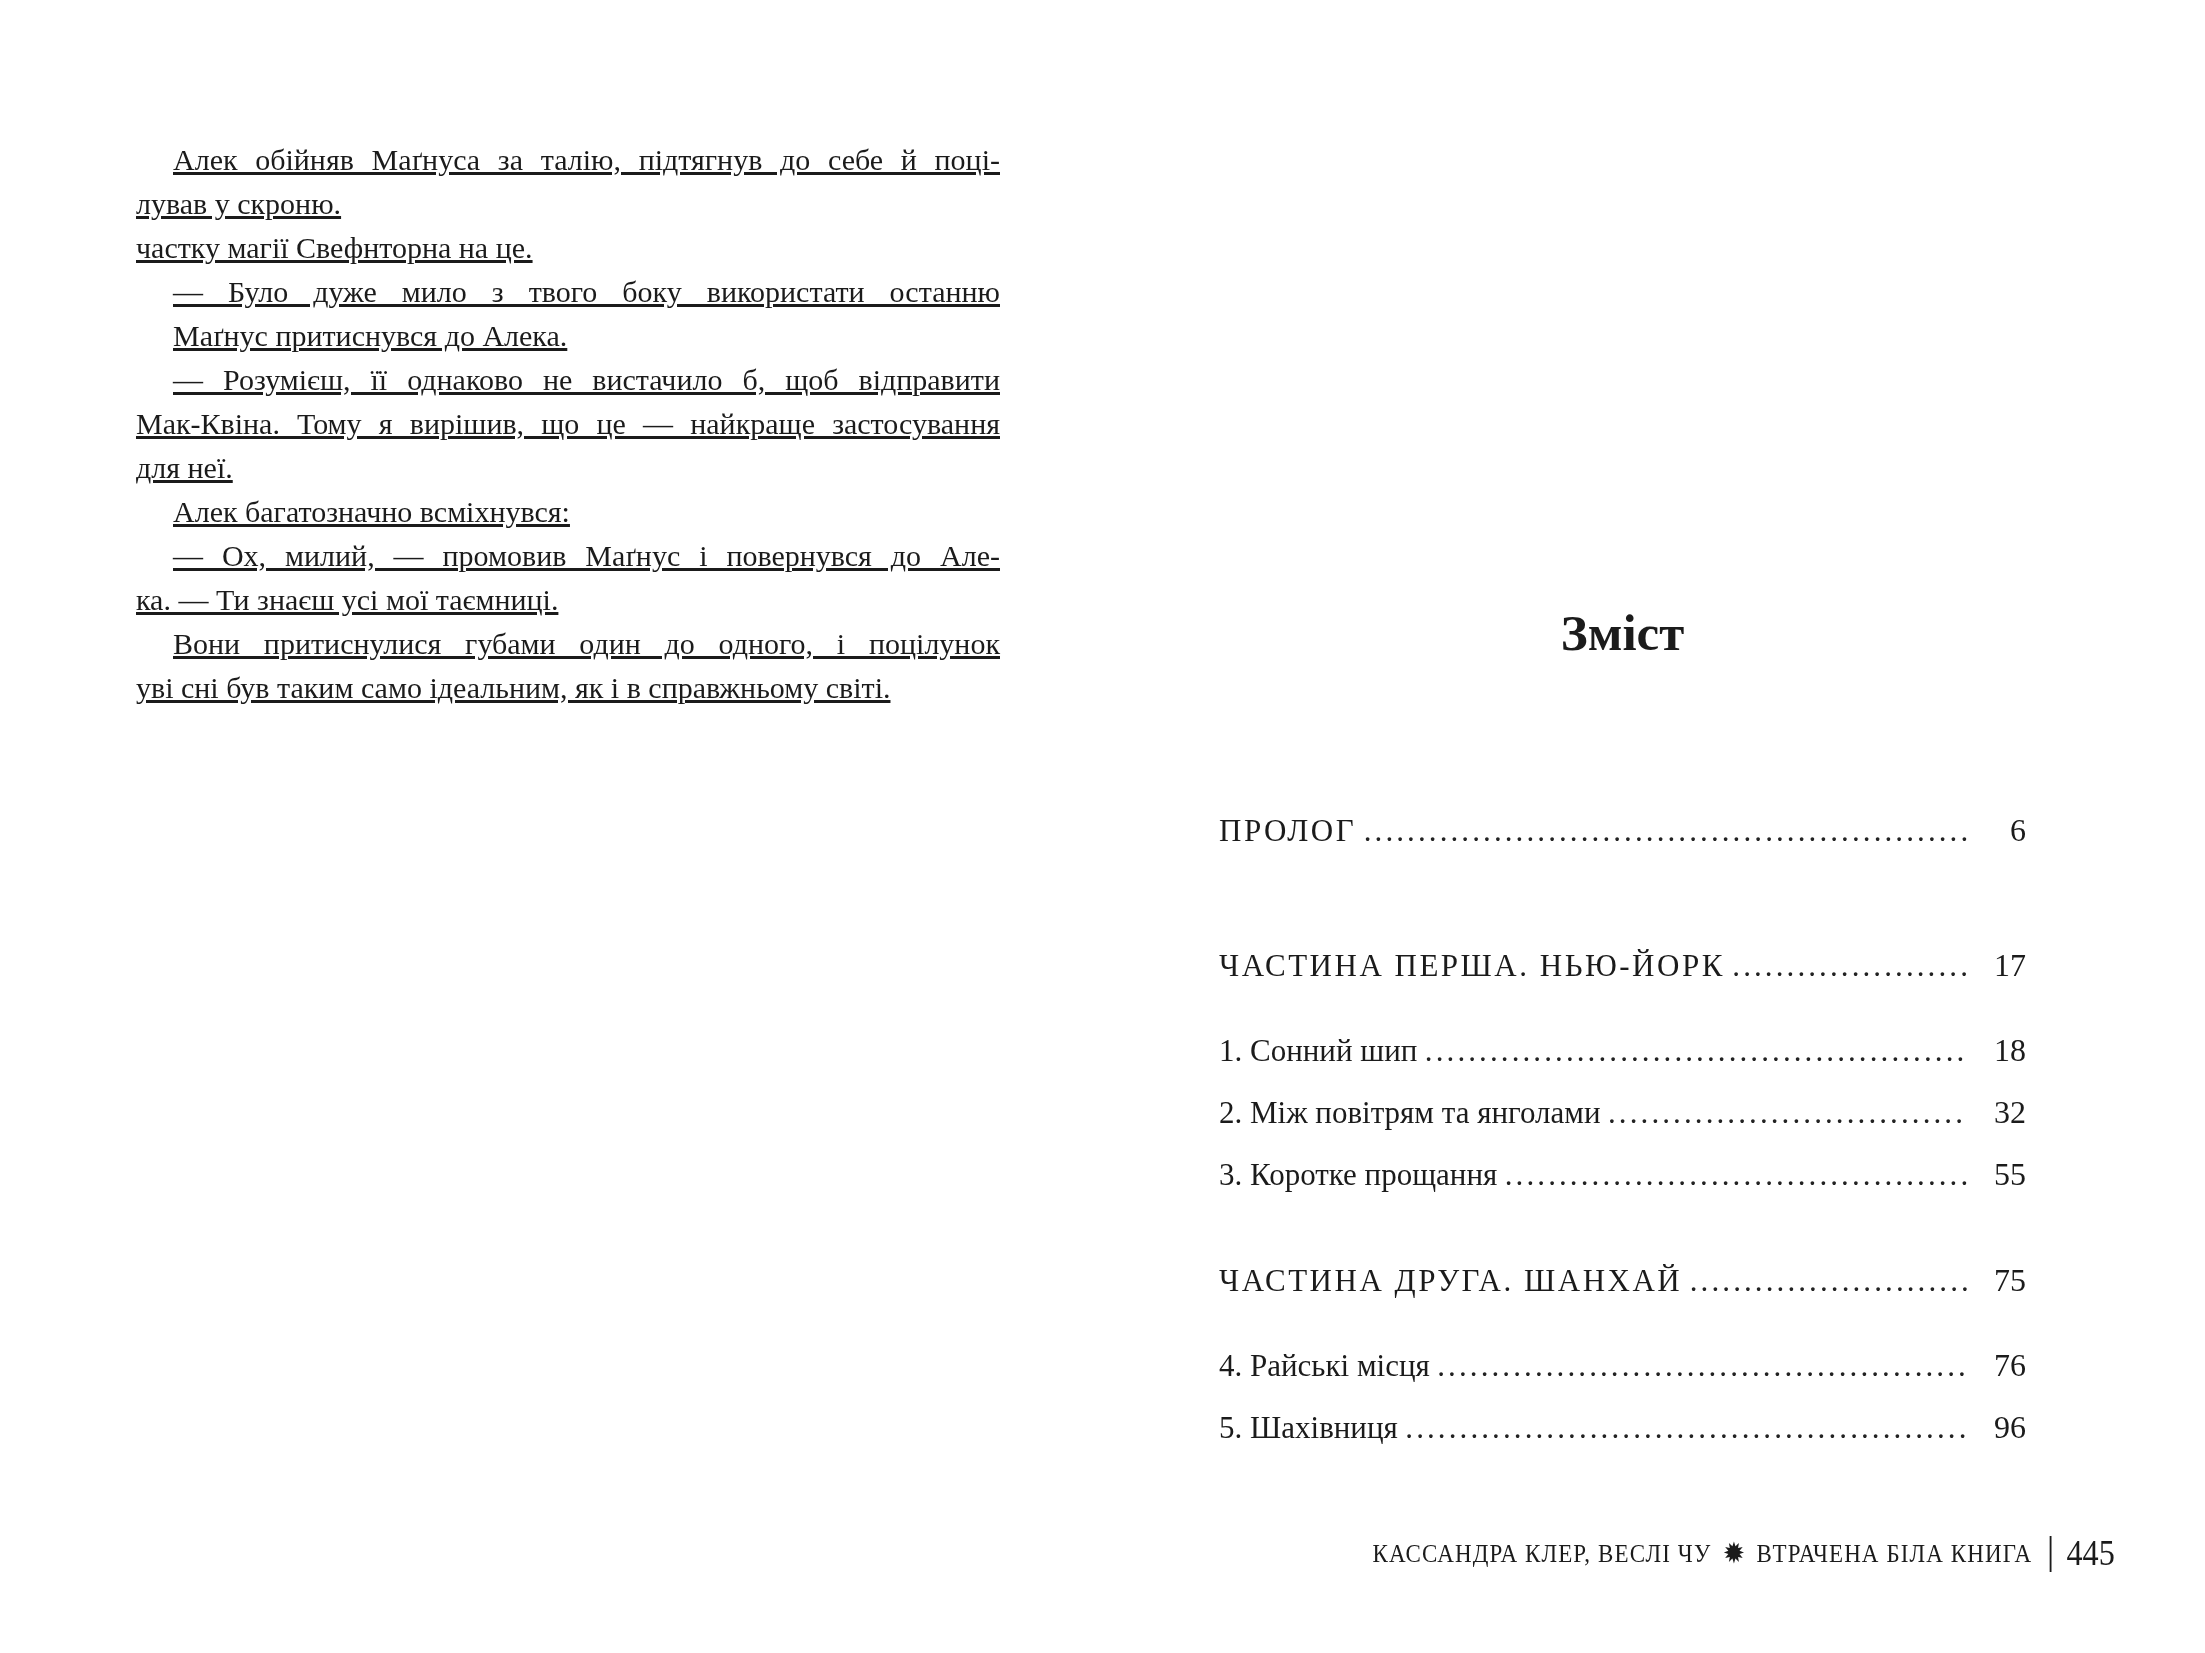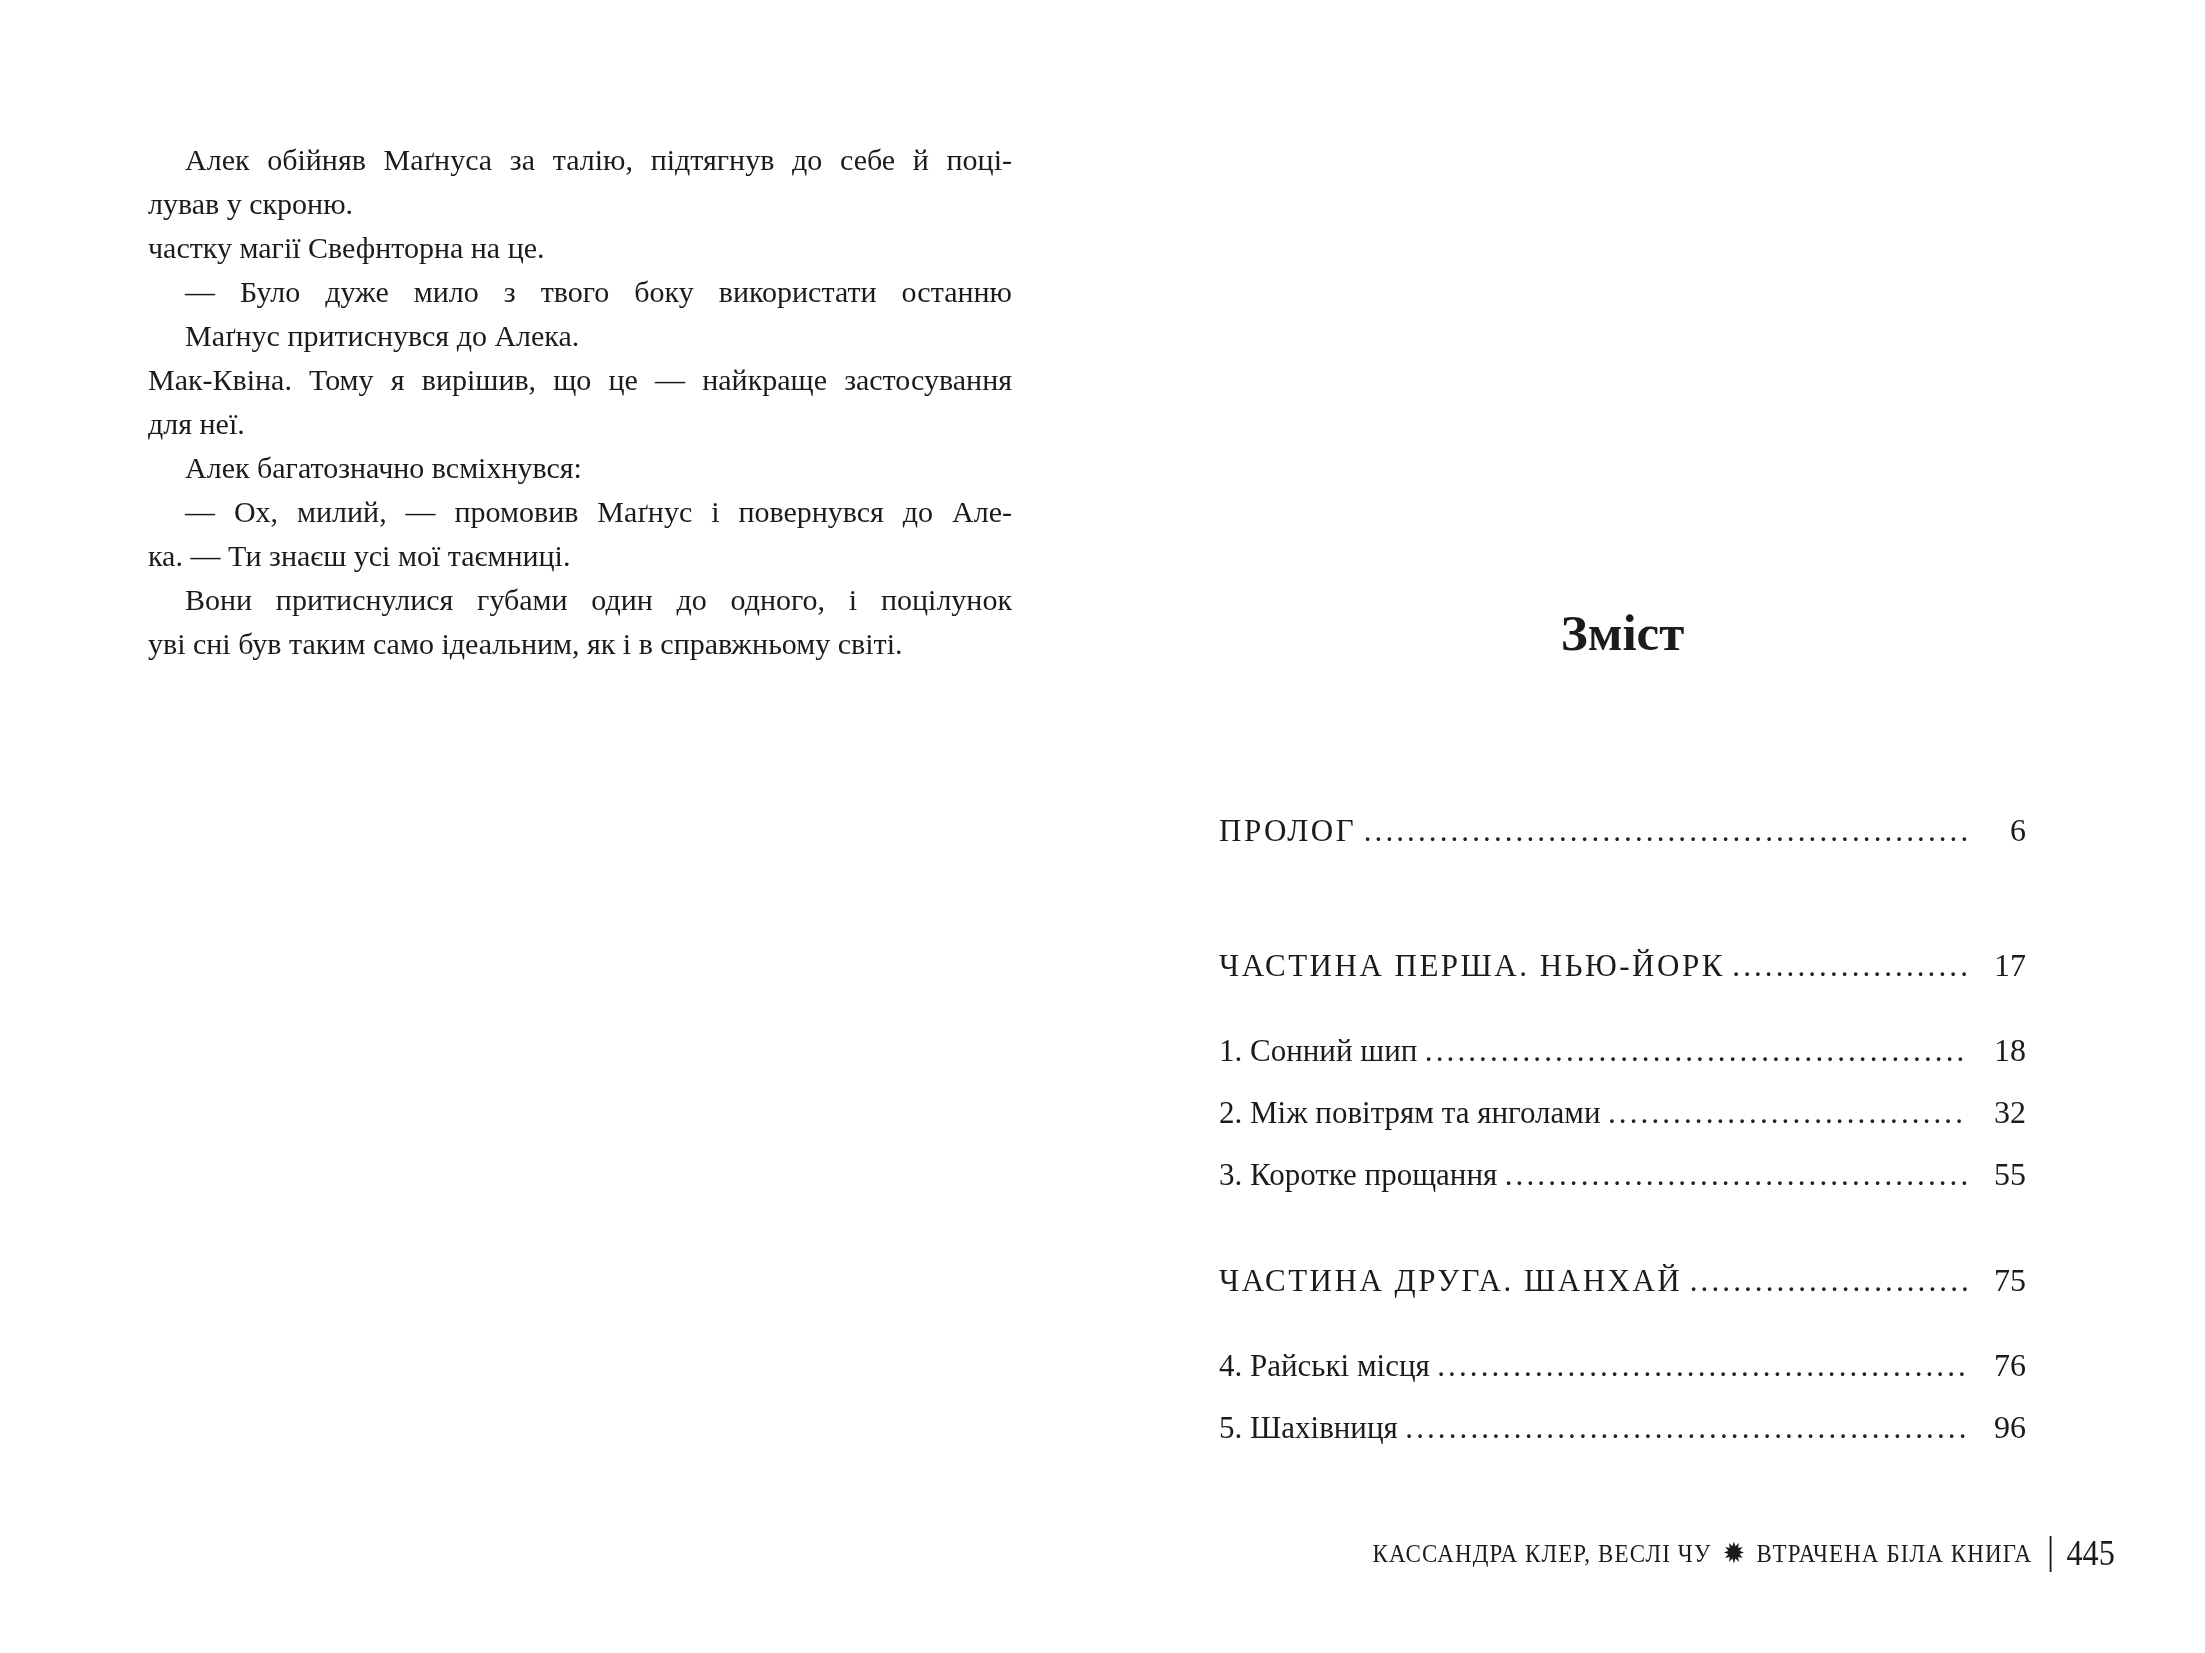--- a/index.html
+++ b/index.html
@@ -3,22 +3,22 @@
 <meta charset="utf-8">
 <style>
   html,body{margin:0;padding:0;}
   body{
     width:2205px;height:1654px;position:relative;overflow:hidden;
     background:#ffffff;color:#1b1b1b;
     font-family:"Liberation Serif","DejaVu Serif",serif;
   }
   
   .left-text{
-    position:absolute;left:148px;top:138px;width:864px;
-    font-size:30px;line-height:44px;
+    position:absolute;left:136px;top:138px;width:864px;
+    font-size:30px;line-height:44px;text-decoration:underline;
   }
   .para{margin:0;}
   .line{text-align:justify;text-align-last:justify;white-space:normal;}
   .line.first{text-indent:37px;}
   .line.last{text-align:left;text-align-last:left;}
   .line i{font-style:italic;}
   
   .toc-title{
     position:absolute;left:1219px;top:599px;width:807px;
     font-size:51px;line-height:68px;font-weight:bold;margin:0;
@@ -64,20 +64,21 @@
       <div class="line last">лував у скроню.</div>
     </div>
     <div class="para">
       <div class="line last">частку магії Свефнторна на це.</div>
       <div class="line first">— Було дуже мило з твого боку використати останню</div>
     </div>
     <div class="para">
       <div class="line first last">Маґнус притиснувся до Алека.</div>
     </div>
     <div class="para">
+      <div class="line first">— Розумієш, її однаково не вистачило б, щоб відправити</div>
       <div class="line">Мак-Квіна. Тому я вирішив, що це — найкраще застосування</div>
       <div class="line last">для неї.</div>
     </div>
     <div class="para">
       <div class="line first last">Алек багатозначно всміхнувся:</div>
     </div>
     <div class="para">
       <div class="line first">— Ох, милий, — промовив Маґнус і повернувся до Але-</div>
       <div class="line last">ка. — Ти знаєш усі мої таємниці.</div>
     </div>

